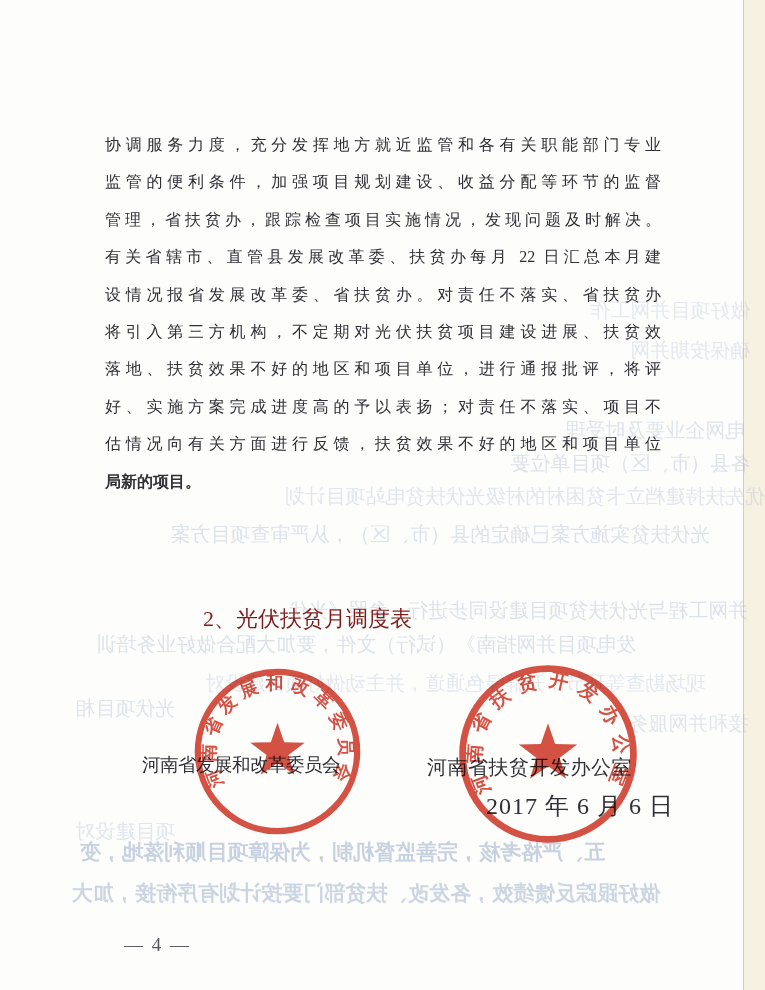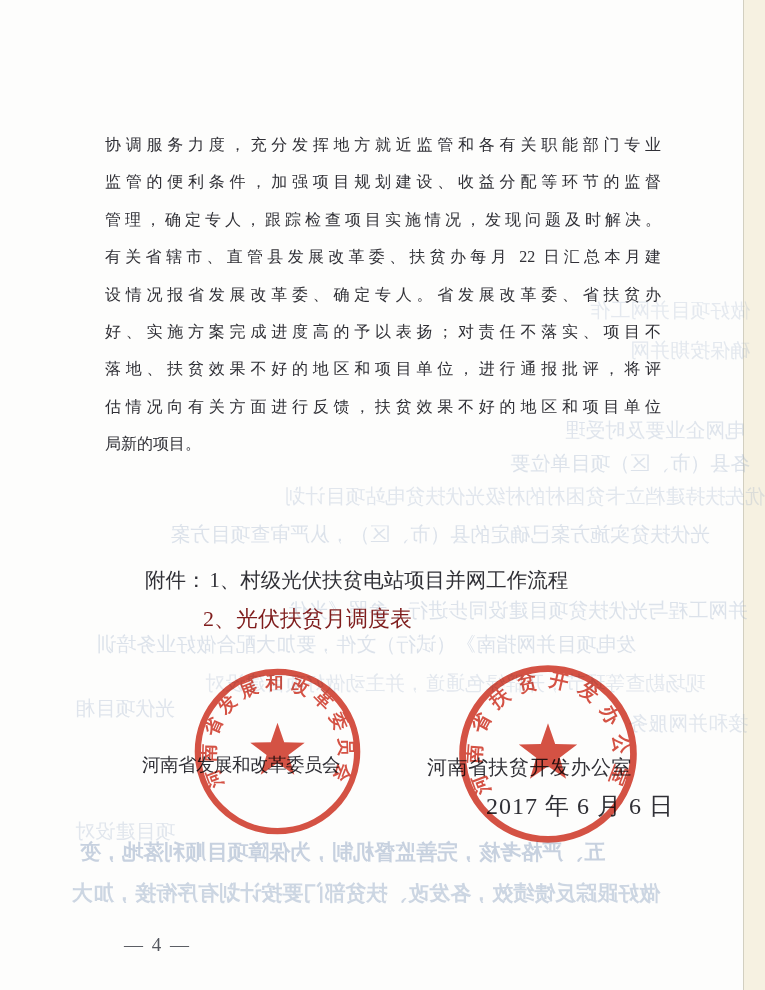--- a/index.html
+++ b/index.html
@@ -26,21 +26,21 @@
   .b8 {left:205px;top:670px;opacity:.24;}
   .b9 {left:628px;top:710px;opacity:.26;}
   .b10{left:75px; top:695px;opacity:.28;}
   .b11{left:75px; top:818px;opacity:.26;}
   .b12{left:80px; top:838px;opacity:.50;font-weight:bold;font-size:21px;}
   .b13{left:72px; top:879px;opacity:.45;font-weight:bold;font-size:21px;}
   
   .bodytext{position:absolute;left:105px;top:126px;width:556px;z-index:2;
     color:#303036;font-size:16px;line-height:37.4px;}
   .jline{text-align:justify;text-align-last:justify;}
-  .jline.last{text-align-last:left;}
+  .jline.last{text-align-last:left;font-weight:bold;}
   
   .attach-row1{position:absolute;left:145px;top:566px;z-index:2;
     color:#303036;font-size:20.5px;white-space:nowrap;}
   .attach-label{display:inline-block;margin-right:3px;}
   .attach-row2{position:absolute;left:203px;top:604px;z-index:2;
     color:#7f1d1d;font-size:22px;white-space:nowrap;}
   
   .sig{position:absolute;z-index:2;color:#303036;white-space:nowrap;}
   .sig-left{left:142px;top:752px;font-size:18.5px;letter-spacing:-0.5px;}
   .sig-right{left:427px;top:754px;font-size:20px;letter-spacing:0.5px;}
@@ -70,32 +70,30 @@
   <div class="bleed b8">现场勘查等环节，开辟绿色通道，并主动做好项目建设对</div>
   <div class="bleed b9">接和并网服务</div>
   <div class="bleed b10">光伏项目相</div>
   <div class="bleed b11">项目建设对</div>
   <div class="bleed b12">五、严格考核，完善监督机制，为保障项目顺利落地，变</div>
   <div class="bleed b13">做好跟踪反馈绩效，各发改、扶贫部门要按计划有序衔接，加大</div>
 
   <div class="bodytext">
     <div class="jline">协调服务力度，充分发挥地方就近监管和各有关职能部门专业</div>
     <div class="jline">监管的便利条件，加强项目规划建设、收益分配等环节的监督</div>
-    <div class="jline">管理，确定专人，跟踪检查项目实施情况，发现问题及时解决。</div>
+    <div class="jline">管理，省扶贫办，跟踪检查项目实施情况，发现问题及时解决。</div>
     <div class="jline">有关省辖市、直管县发展改革委、扶贫办每月 22 日汇总本月建</div>
-    <div class="jline">设情况报省发展改革委、确定专人。省发展改革委、省扶贫办</div>
+    <div class="jline">设情况报省发展改革委、省扶贫办。对责任不落实、省扶贫办</div>
+    <div class="jline">将引入第三方机构，不定期对光伏扶贫项目建设进展、扶贫效</div>
+    <div class="jline">落地、扶贫效果不好的地区和项目单位，进行通报批评，将评</div>
     <div class="jline">好、实施方案完成进度高的予以表扬；对责任不落实、项目不</div>
-    <div class="jline">落地、扶贫效果不好的地区和项目单位，进行通报批评，将评</div>
     <div class="jline">估情况向有关方面进行反馈，扶贫效果不好的地区和项目单位</div>
     <div class="jline last">局新的项目。</div>
   </div>
 
-  <div class="attach-row1">
-    <span class="attach-label">附件：</span><span>1、村级光伏扶贫电站项目并网工作流程</span>
-  </div>
   <div class="attach-row2">2、光伏扶贫月调度表</div>
 
   <div class="sig sig-left">河南省发展和改革委员会</div>
   <div class="sig sig-right">河南省扶贫开发办公室</div>
   <div class="sig sig-date">2017 年 6 月 6 日</div>
 
   <svg class="seal seal-left" viewBox="0 0 200 200" aria-hidden="true">
     <defs>
       <path id="arc-left" d="M 45.6 144 A 70 70 0 1 1 154.4 144" fill="none"></path>
     </defs>

